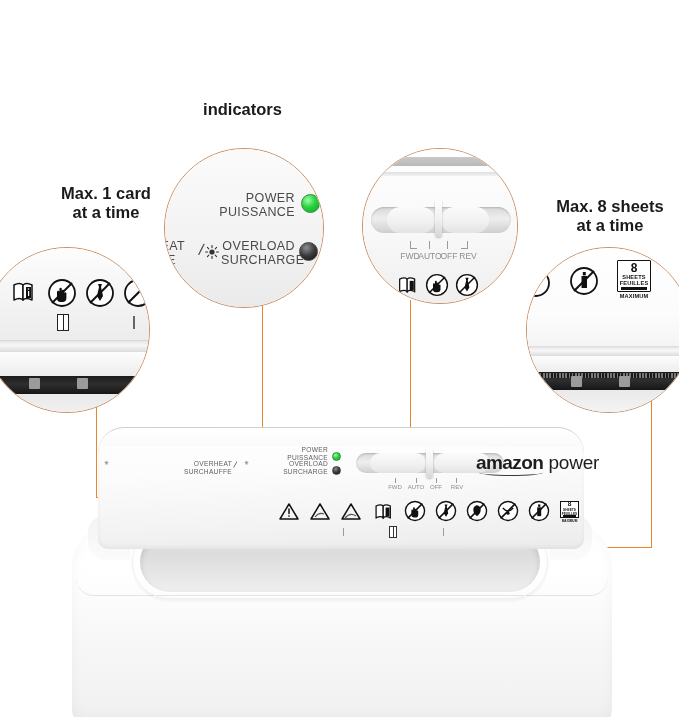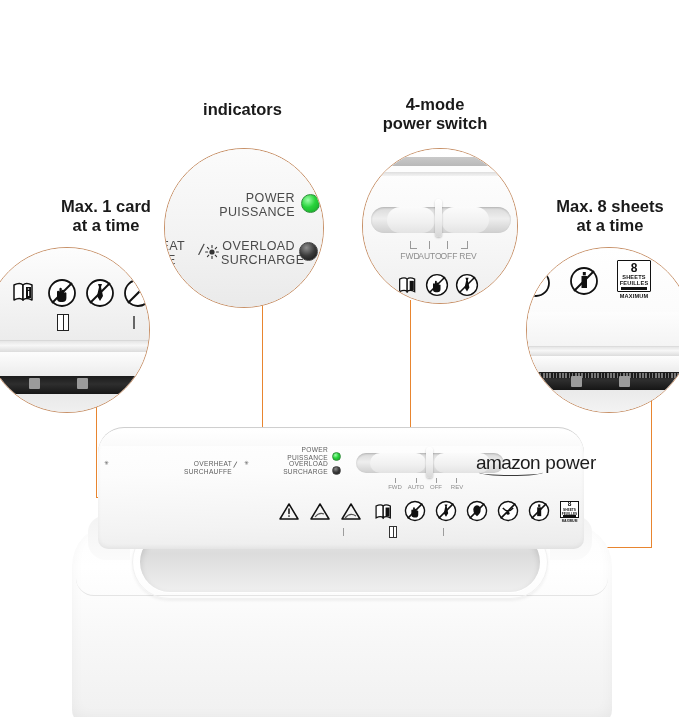--- a/index.html
+++ b/index.html
@@ -151,21 +151,21 @@
     position: absolute; color: #8d8d8d; text-align: center;
     font-family: "Liberation Sans", sans-serif;
   }
 
   .brand {
     position: absolute;
     color: #1d1d1d;
     font-family: "Liberation Sans", sans-serif;
     white-space: nowrap;
   }
-  .brand b { font-weight: normal; letter-spacing: -0.6px; }
+  .brand b { font-weight: bold; letter-spacing: -0.6px; }
   .brand i { font-style: normal; font-weight: normal; letter-spacing: -0.2px; }
   .brand-smile {
     position: absolute;
     border-bottom: 1.6px solid #3a3a3a;
     border-radius: 0 0 50% 50%;
   }
 
   .icon-strip { position: absolute; }
   .warn-ico { position: absolute; }
 </style>
@@ -183,21 +183,21 @@
   <div class="dot" style="left:259px; top:455px;"></div>
 
   <div class="conn v" style="left:410px; top:300px; height:155px;"></div>
   <div class="conn h" style="left:345px; top:455px; width:66px;"></div>
   <div class="dot" style="left:342px; top:452px;"></div>
 
   <div class="conn v" style="left:651px; top:385px; height:163px;"></div>
   <div class="conn h" style="left:490px; top:547px; width:161px;"></div>
   <div class="dot" style="left:487px; top:544px;"></div>
 
-  <div class="callout-label" style="left:0px; top:197px; width:190px;padding-left:22px;">
+  <div class="callout-label" style="left:0px; top:184px; width:190px;padding-left:22px;">
     <span>Max. 1 card</span>
     <span>at a time</span>
   </div>
 
   <div class="mag" style="left:-16px; top:247px; width:166px; height:166px;">
     <div class="mag-inner">
       <div class="panel-face" style="top:0px; height:92px;"></div>
       <div class="panel-edge" style="top:92px; height:12px; border-top:1px solid #d8d8d8;"></div>
       <div class="panel-face" style="top:104px; height:24px;"></div>
       <div class="dark-slot" style="left:0px; top:128px; width:166px; height:18px;"></div>
@@ -279,24 +279,20 @@
       </div>
 
       <div class="led-text" style="left:56px; top:90px; width:74px; font-size:12.5px; line-height:1.12;">
         <div>OVERLOAD</div>
         <div>SURCHARGE</div>
       </div>
       <div class="led-dark" style="left:134px; top:93px; width:19px; height:19px;"></div>
     </div>
   </div>
 
-  <div class="callout-label" style="left:355px; top:95px; width:160px;">
-    <span>4-mode</span>
-    <span>power switch</span>
-  </div>
 
   <div class="mag" style="left:362px; top:148px; width:156px; height:156px;">
     <div class="mag-inner" style="background:linear-gradient(180deg,#ffffff 0%,#f8f8f8 55%,#efefef 100%);">
 
       <div style="position:absolute;left:0;top:8px;width:156px;height:9px;background:linear-gradient(180deg,#c9c9c9,#b9b9b9);"></div>
       <div style="position:absolute;left:0;top:17px;width:156px;height:6px;background:#fdfdfd;"></div>
       <div style="position:absolute;left:0;top:23px;width:156px;height:4px;background:linear-gradient(180deg,#dedede,#f3f3f3);"></div>
 
       <div class="switch-track" style="left:8px; top:58px; width:140px; height:26px;"></div>
       <div class="switch-pad" style="left:24px; top:58px; width:48px; height:26px;"></div>

